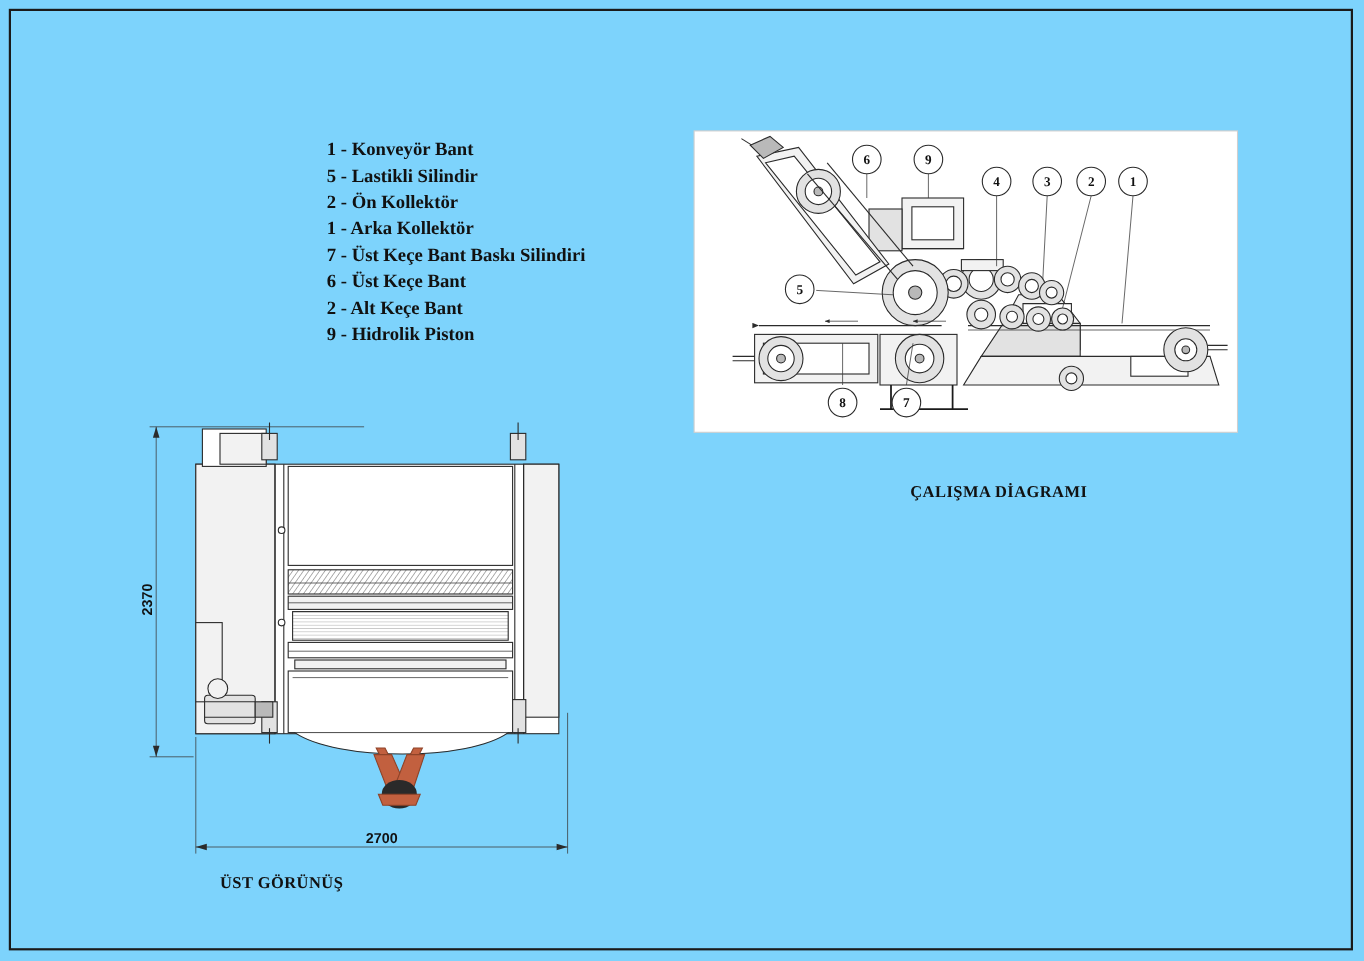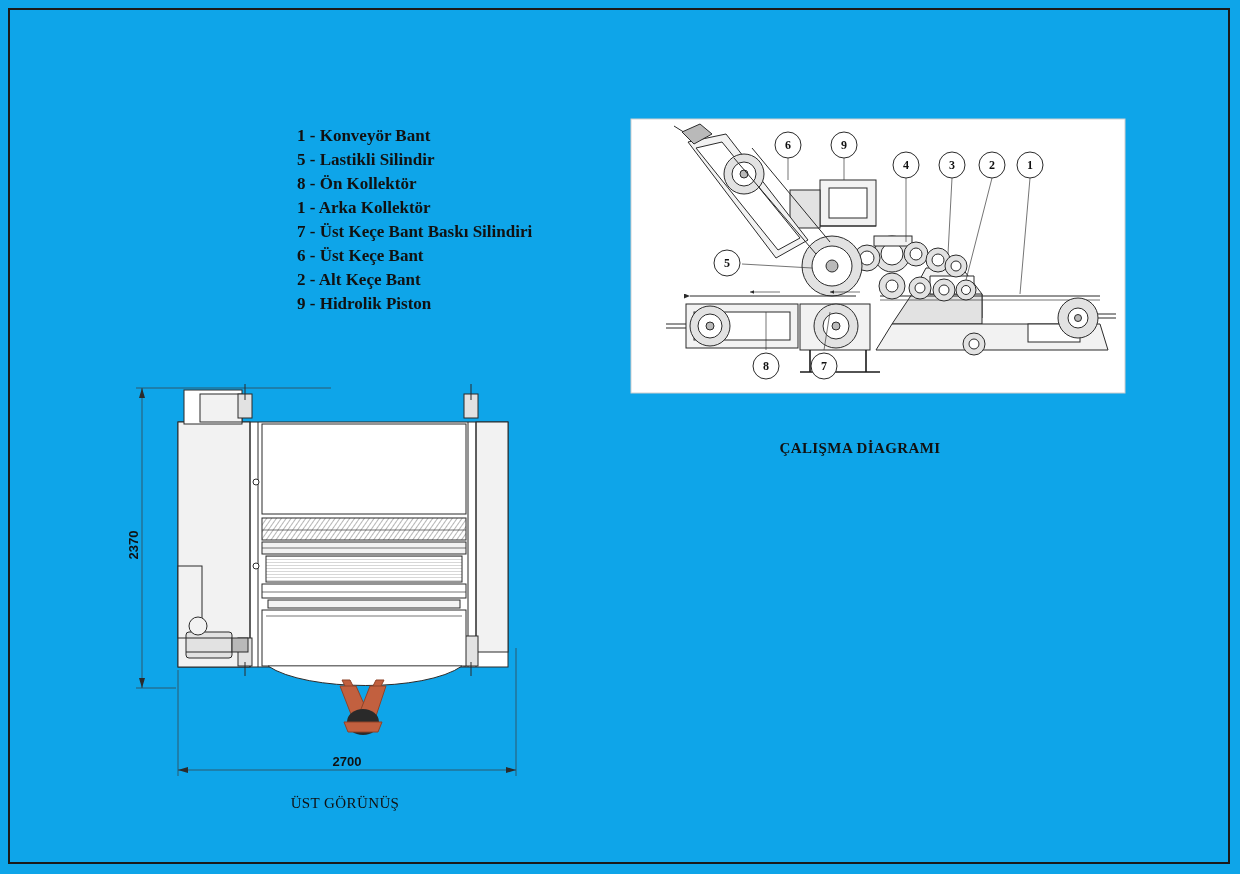--- a/index.html
+++ b/index.html
@@ -4,21 +4,21 @@
 <style>
   html, body {
     margin: 0;
     padding: 0;
     background: #ffffff;
   }
   #page {
     position: relative;
     width: 1240px;
     height: 874px;
-    background: #0ea5e9;
+    background: #7dd3fc;
     overflow: hidden;
     font-family: "Liberation Serif", serif;
   }
   .frame {
     position: absolute;
     left: 8px;
     top: 8px;
     width: 1222px;
     height: 856px;
     border: 2px solid #1a1a1a;
@@ -45,21 +45,21 @@
   #work-diagram {
     position: absolute;
     left: 630px;
     top: 118px;
     width: 496px;
     height: 276px;
   }
   #work-diagram svg { display: block; }
   #work-caption {
     position: absolute;
-    left: 612px;
+    left: 660px;
     top: 440px;
     width: 496px;
     text-align: center;
     font-family: "Liberation Serif", serif;
     font-weight: bold;
     font-size: 15px;
     letter-spacing: .4px;
     color: #111111;
   }
 
@@ -70,23 +70,22 @@
     top: 370px;
     width: 430px;
     height: 420px;
   }
   #top-view svg { display: block; }
   #topview-caption {
     position: absolute;
     left: 200px;
     top: 795px;
     width: 290px;
-    text-align: center;
-    font-family: "Liberation Serif", serif;
-    font-weight: normal;
+    font-family: "Liberation Serif", serif;
+    font-weight: bold;
     font-size: 15px;
     letter-spacing: .4px;
     color: #111111;
   }
 
   .dim-text {
     font-family: "Liberation Sans", sans-serif;
     font-weight: bold;
     font-size: 13px;
     fill: #111111;
@@ -109,21 +108,21 @@
 </style>
 </head>
 <body>
 
 <div id="page">
   <div class="frame"></div>
 
   <div id="legend">
     <div class="legend-item">1 - Konveyör Bant</div>
     <div class="legend-item">5 - Lastikli Silindir</div>
-    <div class="legend-item">8 - Ön Kollektör</div>
+    <div class="legend-item">2 - Ön Kollektör</div>
     <div class="legend-item">1 - Arka Kollektör</div>
     <div class="legend-item">7 - Üst Keçe Bant Baskı Silindiri</div>
     <div class="legend-item">6 - Üst Keçe Bant</div>
     <div class="legend-item">2 - Alt Keçe Bant</div>
     <div class="legend-item">9 - Hidrolik Piston</div>
   </div>
 
   <div id="work-diagram">
     <svg width="496" height="276" viewBox="0 0 496 276" xmlns="http://www.w3.org/2000/svg">
       <defs>

